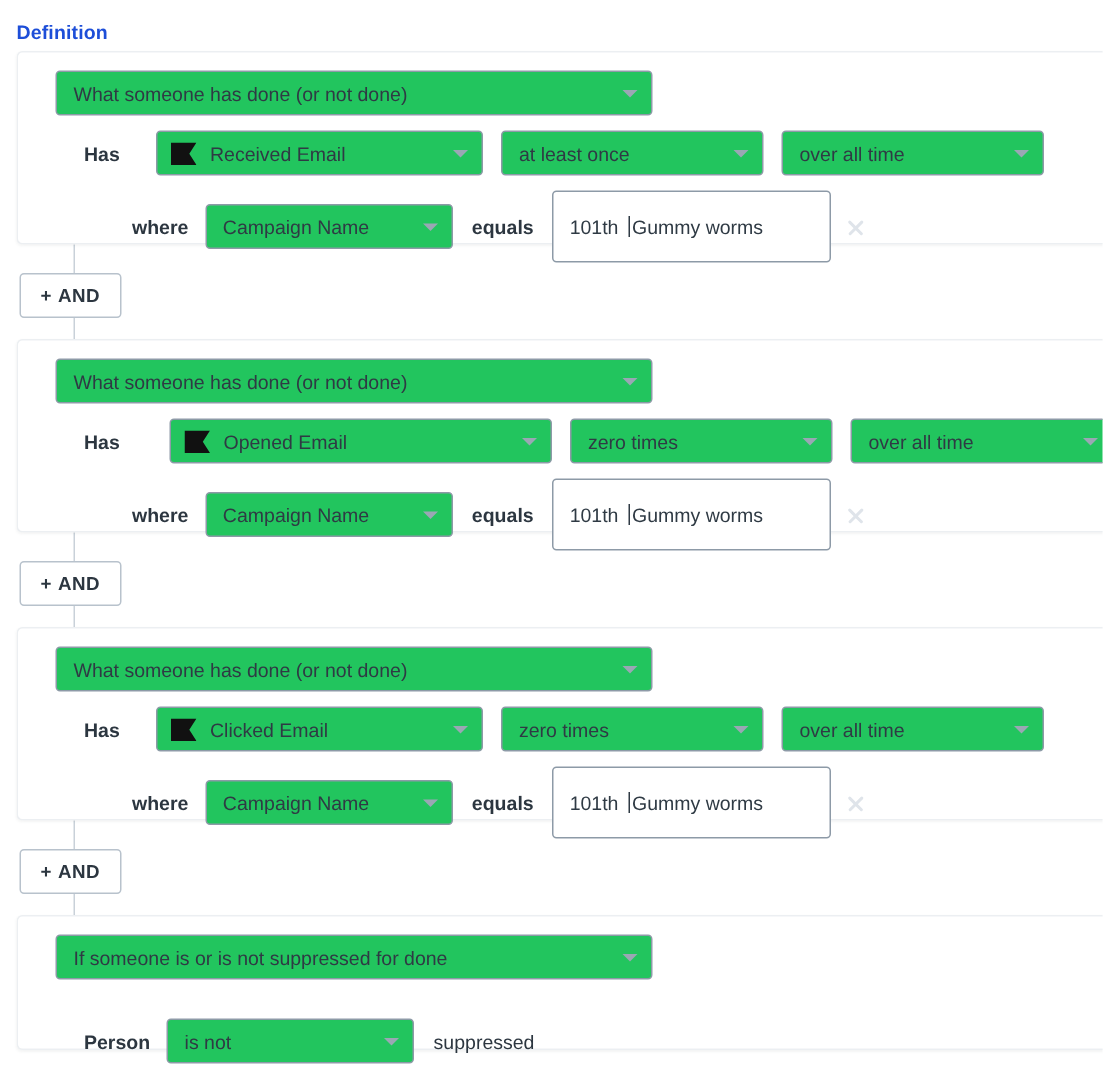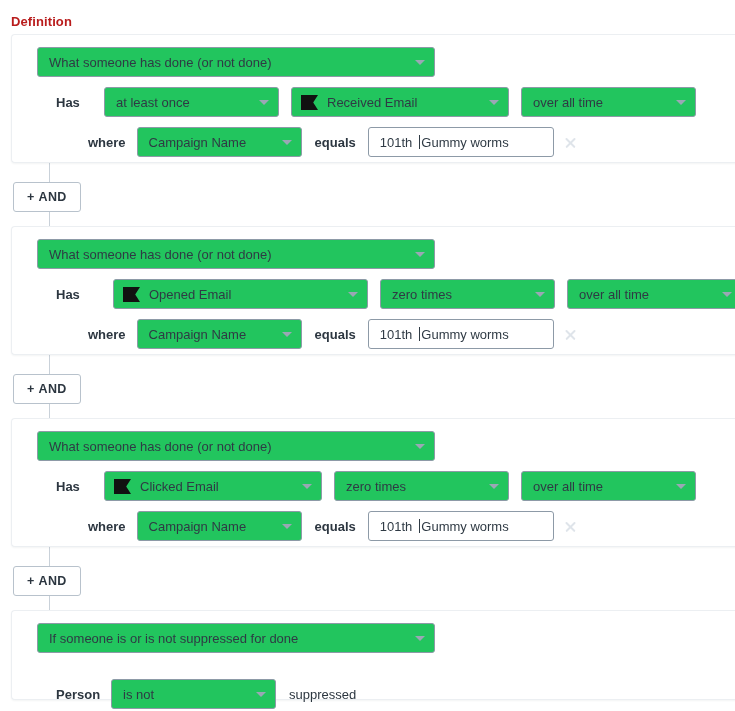--- a/index.html
+++ b/index.html
@@ -23,21 +23,21 @@
     width: 735px;
     height: 711px;
   }
 
   .section-title {
     position: absolute;
     left: 11px;
     top: 14px;
     font-size: 13px;
     font-weight: 700;
-    color: #b91c1c;
+    color: #1d4ed8;
     letter-spacing: 0.1px;
   }
 
   
   .spine {
     position: absolute;
     left: 49px;
     width: 1px;
     background: #c9d1d9;
   }
@@ -99,21 +99,21 @@
   .flag-icon {
     display: inline-block;
     width: 17px;
     height: 15px;
     margin-right: 9px;
     flex: 0 0 auto;
   }
 
   
   .textinput {
-    height: 30px;
+    height: 48px;
     border: 1px solid #8d9aa7;
     border-radius: 3px;
     background: #ffffff;
     display: flex;
     align-items: center;
     padding: 0 11px;
     font-size: 13px;
     color: #2f3a44;
     white-space: nowrap;
     overflow: hidden;
@@ -194,31 +194,31 @@
 
     <div class="row" style="left:25px;top:12px;">
       <div class="select" style="width:398px;">
         <span>What someone has done (or not done)</span>
         <span class="caret"></span>
       </div>
     </div>
 
     <div class="row" style="left:25px;top:52px;">
       <span class="inline-label" style="width:36px;">Has</span>
-      <div class="select" style="width:175px;margin-left:12px;">
-        <span>at least once</span>
-        <span class="caret"></span>
-      </div>
       <div class="select with-icon" style="width:218px;margin-left:12px;">
         <span class="flag-icon">
           <svg width="17" height="15" viewBox="0 0 17 15" xmlns="http://www.w3.org/2000/svg">
             <path d="M0 0 H17 L12.2 7.5 L17 15 H0 Z" fill="#111111"></path>
           </svg>
         </span>
         <span>Received Email</span>
+        <span class="caret"></span>
+      </div>
+      <div class="select" style="width:175px;margin-left:12px;">
+        <span>at least once</span>
         <span class="caret"></span>
       </div>
       <div class="select" style="width:175px;margin-left:12px;">
         <span>over all time</span>
         <span class="caret"></span>
       </div>
     </div>
 
     <div class="row" style="left:57px;top:92px;">
       <span class="inline-label">where</span>

